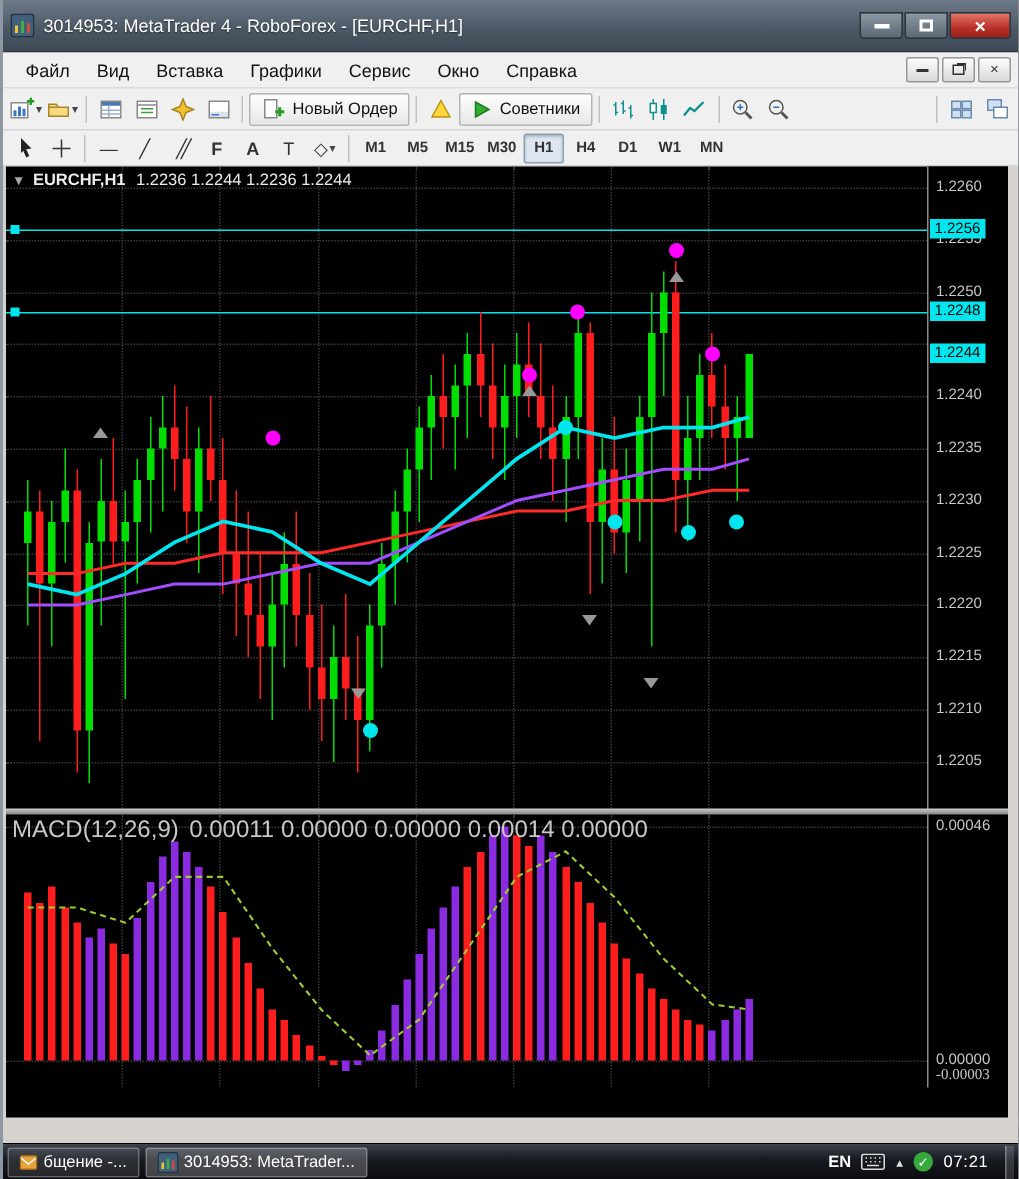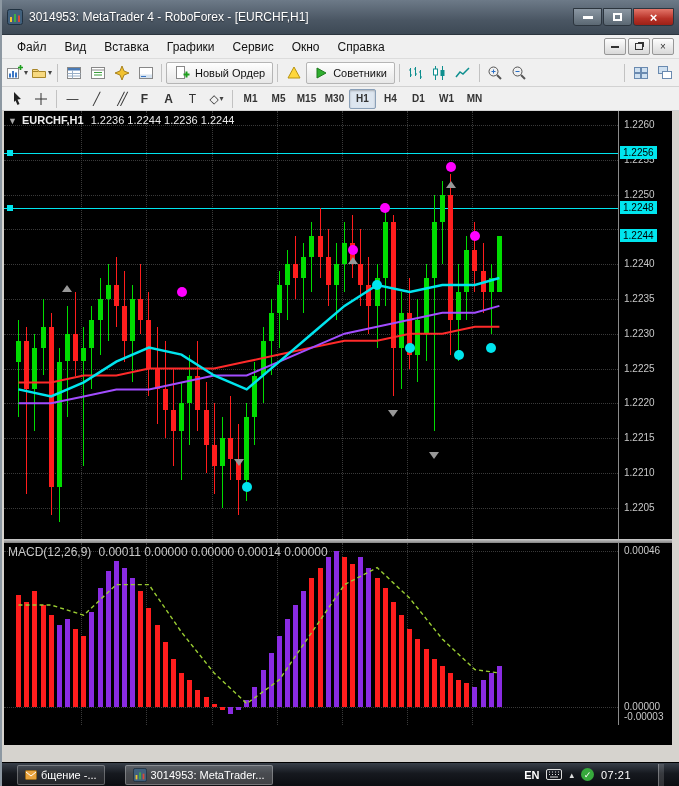--- a/index.html
+++ b/index.html
@@ -63,41 +63,41 @@
   .lnsvg{position:absolute;left:0;top:0;z-index:3;}
   .dot{position:absolute;width:10px;height:10px;border-radius:50%;z-index:4;}
   .dm{background:var(--dotm);}
   .dc{background:var(--dotc);}
   .arr{position:absolute;width:0;height:0;border-left:5px solid transparent;border-right:5px solid transparent;z-index:3;}
   .arr.up{border-bottom:7px solid #989898;}
   .arr.down{border-top:7px solid #989898;}
   .ph{position:absolute;left:4px;top:3px;font-size:11px;color:#ececec;z-index:6;white-space:nowrap;}
   .oct{color:#a8a8a8;font-size:9px;margin-right:5px;}
   .phs{font-weight:bold;margin-right:7px;}
-  .ml{position:absolute;left:4px;top:2px;font-size:12px;color:#c8c8c8;z-index:4;white-space:nowrap;}
+  .ml{position:absolute;left:4px;top:2px;font-size:16px;color:#c8c8c8;z-index:4;white-space:nowrap;}
   .mlv{margin-left:7px;}
   .mb{position:absolute;width:5px;z-index:2;}
   .mr{background:var(--mr);}
   .mp{background:var(--mp);}
   .mssvg{position:absolute;left:0;top:0;z-index:3;}
   .sl{position:absolute;left:5px;font-size:10px;color:#c8c8c8;white-space:nowrap;}
   .sb{position:absolute;left:1px;font-size:10px;color:#000;background:var(--boxbg);padding:0 3px;line-height:13px;z-index:2;white-space:nowrap;}
   .tl{position:absolute;top:4px;font-size:10px;color:#c8c8c8;white-space:nowrap;}
 
   
   .tabbar{height:20px;background:#d6d3ce;display:flex;align-items:flex-end;padding-left:3px;border-top:1px solid #fff;}
   .tab{height:17px;padding:0 9px;font-size:10px;display:flex;align-items:center;background:#c7c4be;border:1px solid #8f8f8f;border-bottom:none;margin-right:1px;color:#333;border-radius:2px 2px 0 0;}
   .tab.active{background:#f8f7f5;height:20px;color:#000;}
   .tabarrows{margin-left:auto;display:flex;gap:2px;align-items:center;padding:0 5px 2px 0;}
   .tabarr{width:16px;height:14px;font-size:8px;display:flex;align-items:center;justify-content:center;background:#e6e3dd;border:1px solid #9a9a9a;color:#555;}
 
   .statusstrip{height:6px;background:#d6d3ce;}
 
   
-  .taskbar{position:absolute;left:0;right:0;bottom:0;height:24px;background:linear-gradient(#39404a,#16191f 45%,#0b0d11);display:flex;align-items:center;gap:20px;padding:0 15px;border-top:1px solid #000;}
+  .taskbar{position:absolute;left:0;right:0;bottom:0;height:24px;background:linear-gradient(#39404a,#16191f 45%,#0b0d11);display:flex;align-items:center;gap:4px;padding:0 3px;border-top:1px solid #000;}
   .tkbtn{height:20px;display:flex;align-items:center;gap:4px;padding:0 7px;color:#fff;font-size:11px;background:rgba(255,255,255,.10);border:1px solid rgba(255,255,255,.28);border-radius:2px;white-space:nowrap;overflow:hidden;}
   .tkbtn.pressed{background:rgba(255,255,255,.22);}
   .tray{margin-left:auto;display:flex;align-items:center;gap:7px;color:#fff;font-size:11px;padding-right:5px;}
   .lang{font-weight:bold;}
   .trayup{font-size:9px;color:#ddd;}
   .chk{width:13px;height:13px;border-radius:50%;background:#37a93c;color:#fff;font-size:9px;display:flex;align-items:center;justify-content:center;}
   .clock{letter-spacing:.5px;}
   .showdesk{width:6px;height:22px;background:rgba(255,255,255,.15);border-left:1px solid rgba(255,255,255,.3);margin-left:2px;}
 </style>
 </head>
@@ -568,21 +568,21 @@
         <div class="sl" style="top: 251.5px;">1.2225</div>
         <div class="sl" style="top: 286.3px;">1.2220</div>
         <div class="sl" style="top: 321.1px;">1.2215</div>
         <div class="sl" style="top: 355.9px;">1.2210</div>
         <div class="sl" style="top: 390.7px;">1.2205</div>
         <div class="sb" style="top: 34.8px;">1.2256</div>
         <div class="sb" style="top: 90.4px;">1.2248</div>
         <div class="sb" style="top: 118.3px;">1.2244</div>
         <div class="sl" style="top: 433.6px;">0.00046</div>
         <div class="sl" style="top: 590px;">0.00000</div>
-        <div class="sl" style="top: 600.2px;">-0.00003</div>
+        <div class="sl" style="top: 600.2px; font-family: Liberation Serif, serif;">-0.00003</div>
       </div>
   </div>
 
 
   <div class="statusstrip"></div>
 
   <div class="taskbar">
     <span class="tkbtn">
       <svg width="12" height="12" viewBox="0 0 12 12">
           <rect x="0.5" y="1.5" width="11" height="9" rx="1" fill="#e8a33d" stroke="#9a6a1a"></rect>

